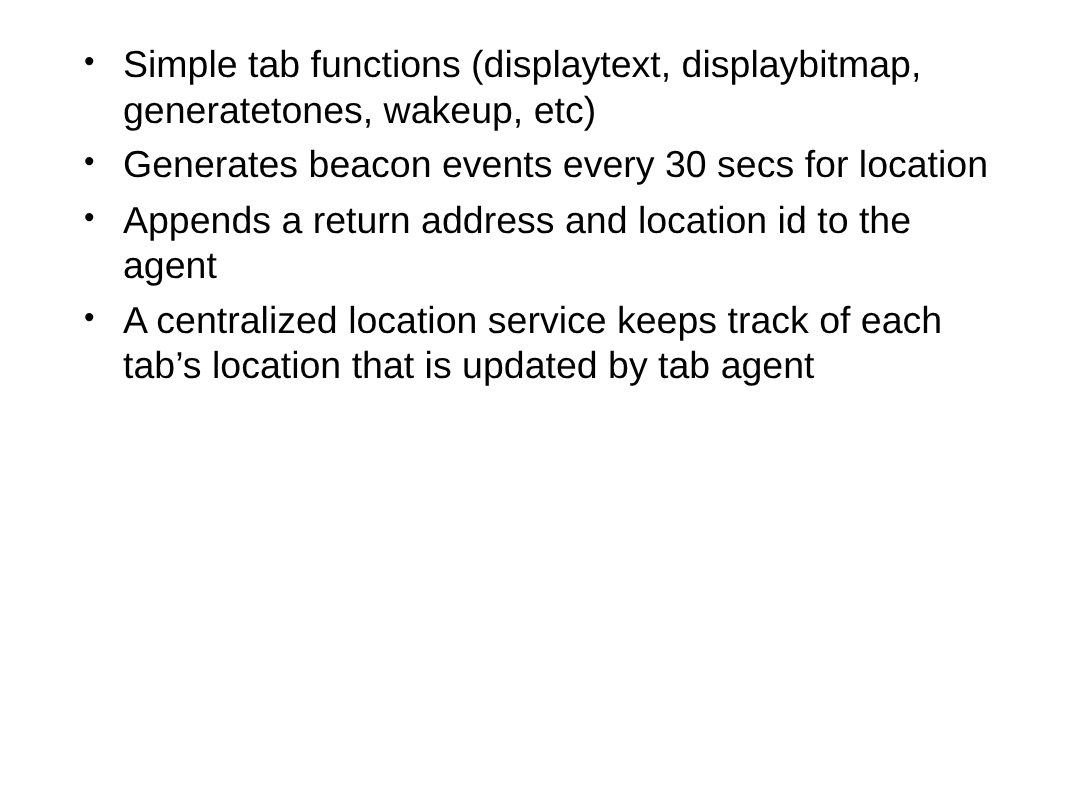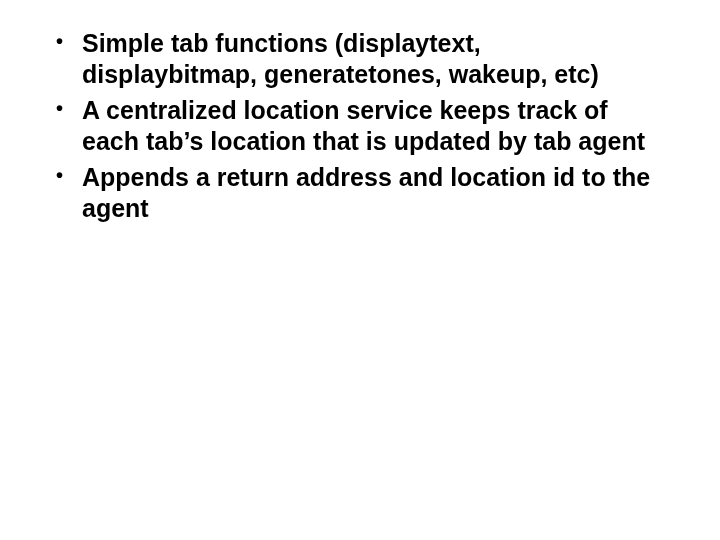--- a/index.html
+++ b/index.html
@@ -20,35 +20,36 @@
   ul.bullets {
     list-style: none;
     margin: 0;
     padding: 0;
   }
   ul.bullets li {
     position: relative;
     padding-left: 34px;
     font-size: 25px;
     line-height: 1.22;
-    font-weight: bold;
+    font-weight: normal;
     margin-bottom: 6px;
     letter-spacing: 0px;
   }
   ul.bullets li::before {
     content: "•";
     position: absolute;
     left: 8px;
     top: 0;
     font-size: 20px;
     line-height: 1.3;
   }
 </style>
 </head>
 <body>
 
 <div class="slide">
   <ul class="bullets">
     <li>Simple tab functions (displaytext, displaybitmap, generatetones, wakeup, etc)</li>
+    <li>Generates beacon events every 30 secs for location</li>
+    <li>Appends a return address and location id to the agent</li>
     <li>A centralized location service keeps track of each tab’s location that is updated by tab agent</li>
-    <li>Appends a return address and location id to the agent</li>
   </ul>
 </div>
 
 </body></html>

